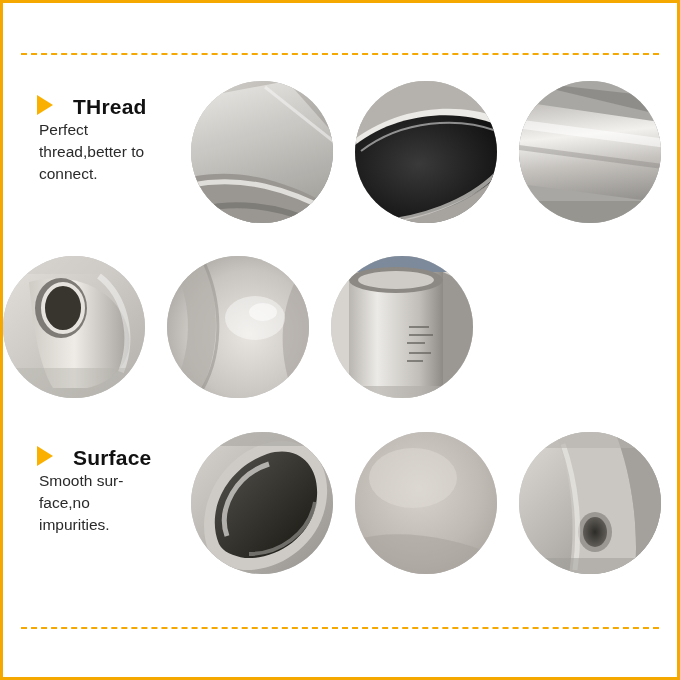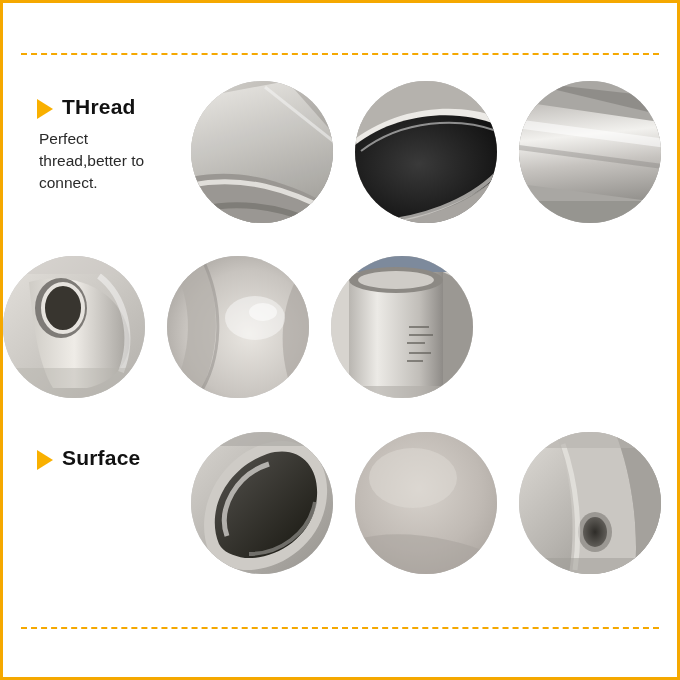--- a/index.html
+++ b/index.html
@@ -47,40 +47,39 @@
     height: 176px;
   }
   .row-text {
     width: 200px;
     padding-left: 34px;
     box-sizing: border-box;
     padding-top: 14px;
   }
   .head {
     display: flex;
-    align-items: flex-end;
-    gap: 9px;
+    align-items: flex-start;
+    gap: 20px;
   }
   .tri {
     width: 0;
     height: 0;
     border-top: 10px solid transparent;
     border-bottom: 10px solid transparent;
     border-left: 16px solid #f9b000;
     flex: none;
   }
   .title {
     font-size: 21px;
     font-weight: bold;
     color: #111111;
     letter-spacing: 0.2px;
     white-space: nowrap;
   }
   .desc {
-    margin-top: 9px;
     margin-left: 2px;
     font-size: 15.5px;
     line-height: 1.42;
     color: #2a2a2a;
     width: 120px;
   }
 
   .circles {
     flex: 1;
     display: flex;
@@ -262,20 +261,21 @@
 
       </div>
     </div>
 
     <div class="row">
       <div class="row-text">
         <div class="head">
           <span class="tri"></span>
           <span class="title">Surface</span>
         </div>
+        <div class="desc">Smooth sur-face,no impurities.</div>
       </div>
       <div class="circles">
 
         <div class="circle">
           <svg width="142" height="142" viewBox="0 0 142 142">
             <defs>
               <linearGradient id="g7a" x1="0" y1="0" x2="1" y2="1">
                 <stop offset="0" stop-color="#d8d5d0"></stop>
                   <stop offset="1" stop-color="#96938e"></stop>
               </linearGradient>

